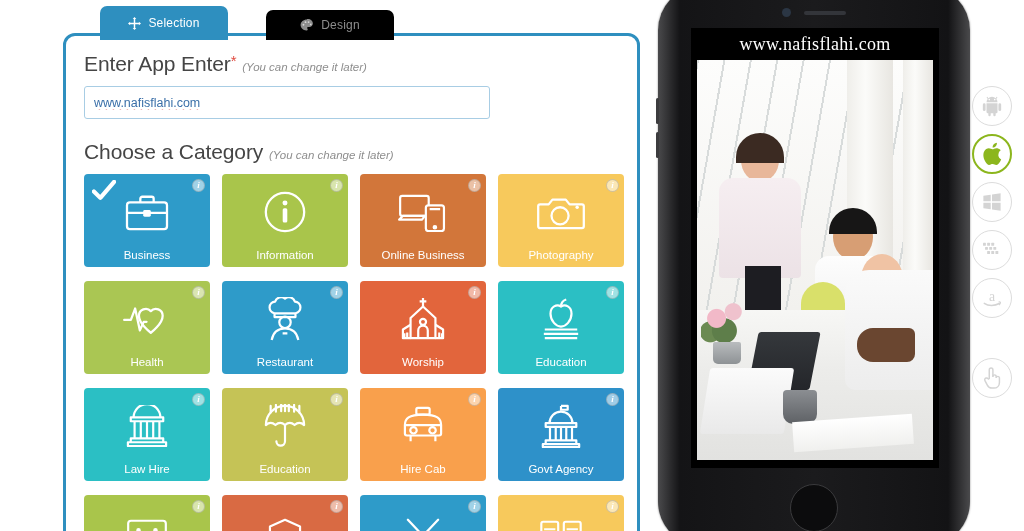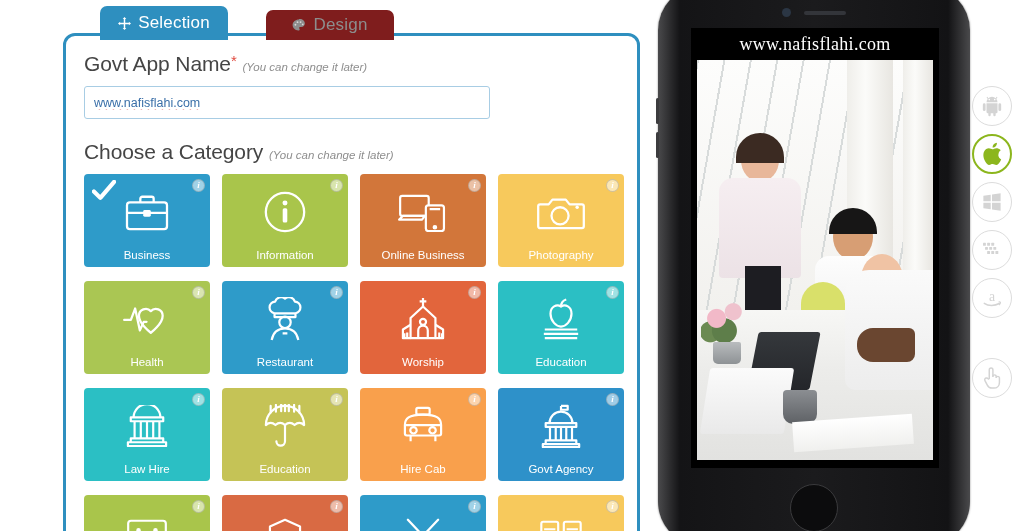--- a/index.html
+++ b/index.html
@@ -34,27 +34,27 @@
   }
   .tab {
     height: 32px;
     min-width: 128px;
     padding: 0 18px;
     border-radius: 7px 7px 0 0;
     display: flex;
     align-items: center;
     justify-content: center;
     gap: 7px;
-    font-size: 17px;
+    font-size: 12px;
     letter-spacing: .2px;
     cursor: pointer;
     user-select: none;
   }
   .tab.inactive {
-    background: #7f1d1d;
+    background: #000000;
     color: #8d8d8d;
     height: 30px;
   }
   .tab.active {
     background: #2e8fbf;
     color: #ffffff;
     height: 34px;
   }
   .tab .tico { display: flex; align-items: center; }
   .tab svg { display: block; }
@@ -375,21 +375,21 @@
       </span>
       <span>Design</span>
     </div>
 
   </div>
 
   <div class="card">
     <div class="card-inner">
 
       <div class="heading">
-        <span>Govt App Name</span><span class="req">*</span>
+        <span>Enter App Enter</span><span class="req">*</span>
         <span class="hint">(You can change it later)</span>
       </div>
 
       <div class="name-row">
         <input class="name-input" type="text" value="www.nafisflahi.com" style="">
       </div>
 
       <div class="heading heading2">
         <span>Choose a Category</span>
         <span class="hint">(You can change it later)</span>

